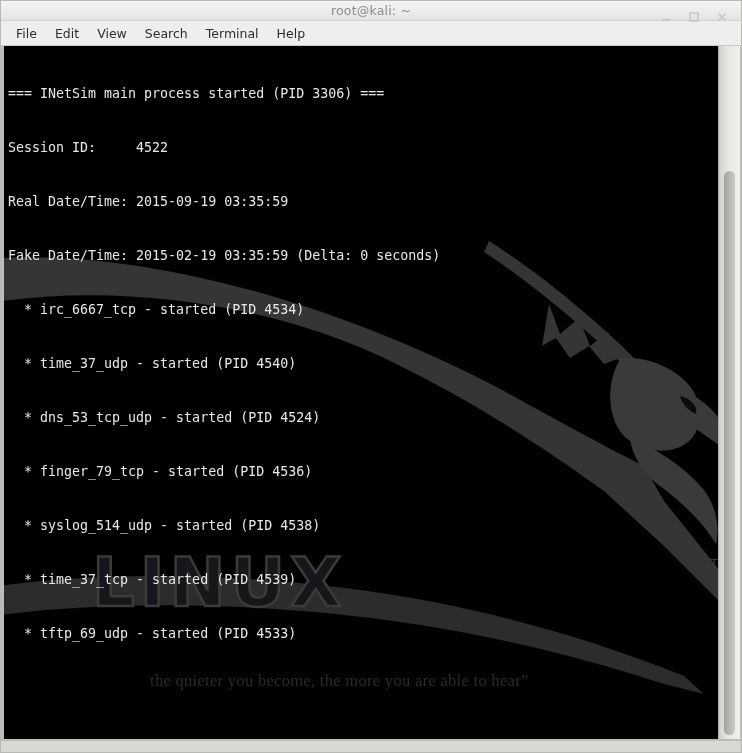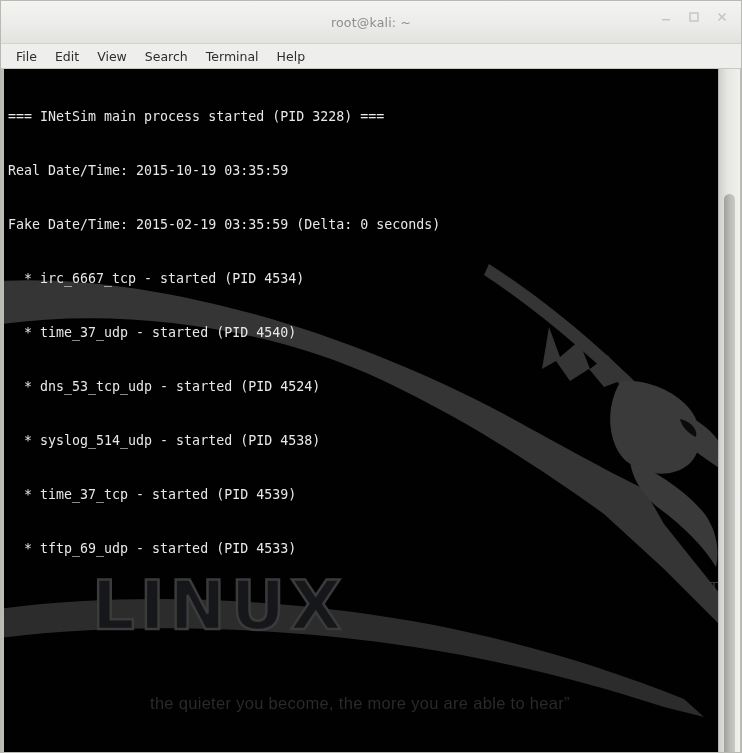--- a/index.html
+++ b/index.html
@@ -16,21 +16,21 @@
     width: 742px;
     height: 753px;
     background: #d8d8d4;
     border: 1px solid #b9b9b4;
     overflow: hidden;
   }
 
   
   #titlebar {
     position: relative;
-    height: 43px;
+    height: 20px;
     background: linear-gradient(to bottom, #f3f3f1 0%, #ececeb 55%, #e2e2df 100%);
     border-bottom: 1px solid #d3d3cf;
     display: flex;
     align-items: center;
     justify-content: center;
   }
   #title-text {
     font-size: 12.5px;
     color: #8d8d8a;
     letter-spacing: .2px;
@@ -93,21 +93,21 @@
     position: absolute;
     inset: 0;
     overflow: hidden;
     pointer-events: none;
   }
   #wallpaper svg { position: absolute; top: 0; left: 0; }
   #wm-quote {
     position: absolute;
     left: 146px;
     top: 625px;
-    font-family: Liberation Sans, sans-serif;
+    font-family: Liberation Serif, serif;
     font-size: 16.5px;
     color: #2a2a2c;
     white-space: nowrap;
     letter-spacing: .3px;
   }
   #wm-kali {
     position: absolute;
     left: 88px;
     top: 498px;
     font-family: "DejaVu Sans", sans-serif;
@@ -224,26 +224,28 @@
           <path d="M -40 545 C 110 520, 280 528, 430 556 C 520 574, 600 598, 680 630
                    L 700 648 L 660 638 C 580 612, 500 592, 410 578
                    C 265 556, 100 552, -40 574 Z" fill="#2c2c2c"></path>
         </svg>
         <div id="wm-kali">LINUX</div>
         <div id="wm-tm">TM</div>
         <div id="wm-quote">the quieter you become, the more you are able to hear”</div>
       </div>
 
       <div id="screen">
-        <div class="line">=== INetSim main process started (PID 3228) ===</div>
-        <div class="line">Real Date/Time: 2015-10-19 03:35:59</div>
+        <div class="line">=== INetSim main process started (PID 3306) ===</div>
+        <div class="line">Session ID:     4522</div>
+        <div class="line">Real Date/Time: 2015-09-19 03:35:59</div>
         <div class="line">Fake Date/Time: 2015-02-19 03:35:59 (Delta: 0 seconds)</div>
         <div class="line">  * irc_6667_tcp - started (PID 4534)</div>
         <div class="line">  * time_37_udp - started (PID 4540)</div>
         <div class="line">  * dns_53_tcp_udp - started (PID 4524)</div>
+        <div class="line">  * finger_79_tcp - started (PID 4536)</div>
         <div class="line">  * syslog_514_udp - started (PID 4538)</div>
         <div class="line">  * time_37_tcp - started (PID 4539)</div>
         <div class="line">  * tftp_69_udp - started (PID 4533)</div>
         
         
         
         
         
         
         

